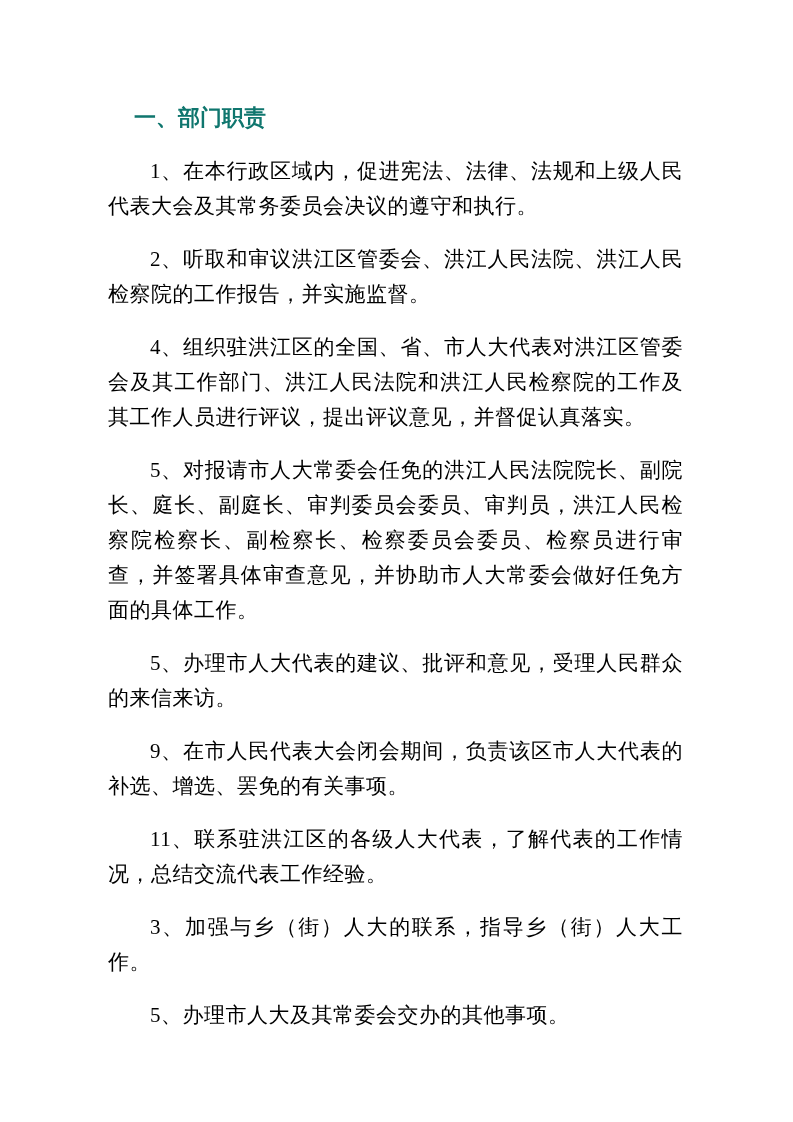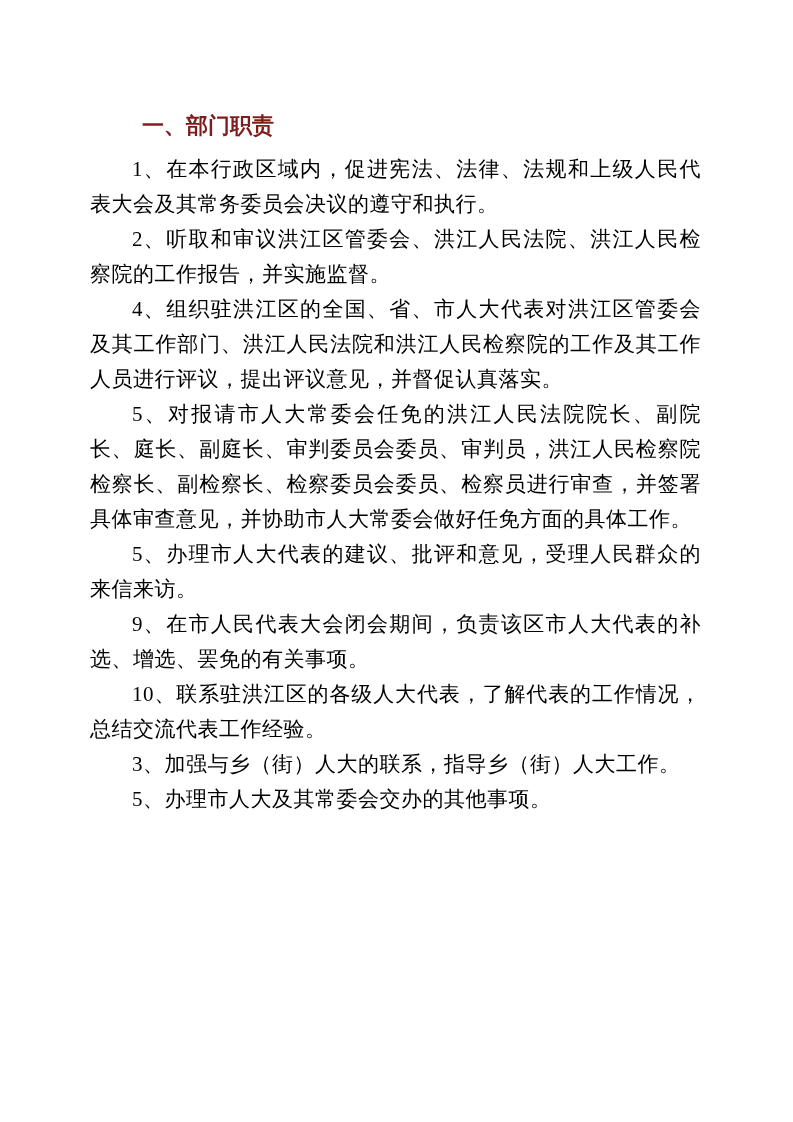--- a/index.html
+++ b/index.html
@@ -22,43 +22,43 @@
     top: 100px;
     left: 90px;
     width: 611px;
   }
   .doc-heading {
     font-family: "Liberation Sans", "DejaVu Sans", sans-serif;
     font-weight: bold;
     font-size: 22px;
     line-height: 36px;
     text-indent: 2em;
-    margin: 8px;
-    color: #7f1d1d;
+    margin: 0;
+    color: #0f766e;
   }
   .doc-paragraph {
     font-family: "Liberation Serif", "DejaVu Serif", serif;
     font-size: 21px;
     line-height: 35px;
     text-indent: 2em;
     text-align: justify;
-    margin: 0;
+    margin: 18px;
     color: #000000;
     letter-spacing: 0.5px;
   }
 </style>
 </head>
 <body>
 
 <div class="page">
   <div class="content">
     <h1 class="doc-heading">一、部门职责</h1>
     <p class="doc-paragraph">1、在本行政区域内，促进宪法、法律、法规和上级人民代表大会及其常务委员会决议的遵守和执行。</p>
     <p class="doc-paragraph">2、听取和审议洪江区管委会、洪江人民法院、洪江人民检察院的工作报告，并实施监督。</p>
     <p class="doc-paragraph">4、组织驻洪江区的全国、省、市人大代表对洪江区管委会及其工作部门、洪江人民法院和洪江人民检察院的工作及其工作人员进行评议，提出评议意见，并督促认真落实。</p>
     <p class="doc-paragraph">5、对报请市人大常委会任免的洪江人民法院院长、副院长、庭长、副庭长、审判委员会委员、审判员，洪江人民检察院检察长、副检察长、检察委员会委员、检察员进行审查，并签署具体审查意见，并协助市人大常委会做好任免方面的具体工作。</p>
     <p class="doc-paragraph">5、办理市人大代表的建议、批评和意见，受理人民群众的来信来访。</p>
     <p class="doc-paragraph">9、在市人民代表大会闭会期间，负责该区市人大代表的补选、增选、罢免的有关事项。</p>
-    <p class="doc-paragraph">10、联系驻洪江区的各级人大代表，了解代表的工作情况，总结交流代表工作经验。</p>
+    <p class="doc-paragraph">11、联系驻洪江区的各级人大代表，了解代表的工作情况，总结交流代表工作经验。</p>
     <p class="doc-paragraph">3、加强与乡（街）人大的联系，指导乡（街）人大工作。</p>
     <p class="doc-paragraph">5、办理市人大及其常委会交办的其他事项。</p>
   </div>
 </div>
 
 </body></html>

